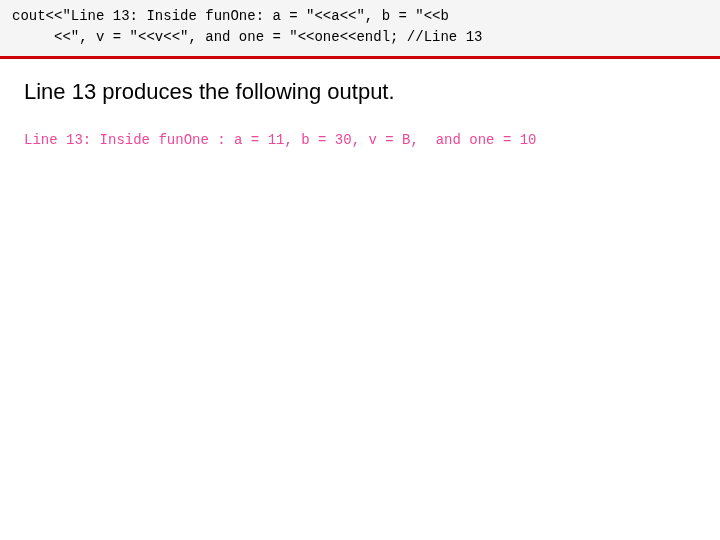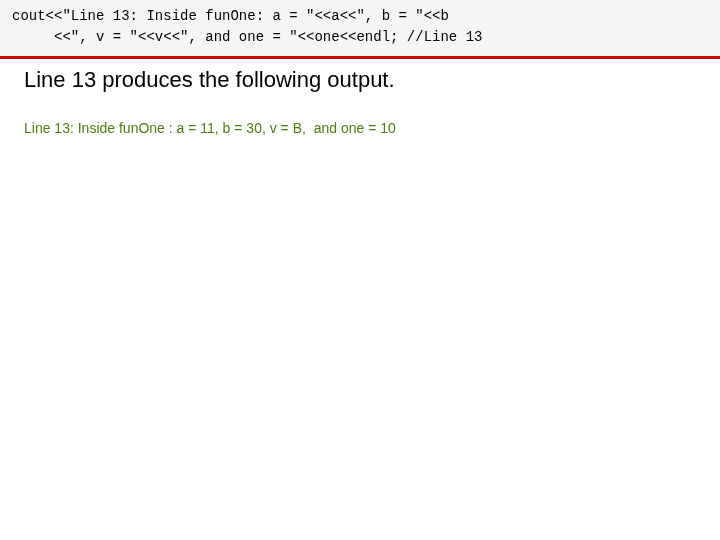--- a/index.html
+++ b/index.html
@@ -24,34 +24,34 @@
 
     .code-text {
       font-family: 'Courier New', Courier, monospace;
       font-size: 14px;
       color: #000000;
       white-space: pre;
       line-height: 1.5;
     }
 
     .main-content {
-      padding: 8px 24px;
+      padding: 20px 24px;
     }
 
     .description-text {
       font-family: Arial, sans-serif;
       font-size: 22px;
       color: #000000;
       margin-bottom: 24px;
     }
 
     .output-code {
-      font-family: Liberation Sans, sans-serif;
+      font-family: Liberation Mono, monospace;
       font-size: 14px;
-      color: #4d7c0f;
+      color: #ec4899;
       white-space: pre;
       line-height: 1.6;
     }
   </style>
 </head>
 <body>
 
 <div class="top-code-block">
   <div class="code-text">cout&lt;&lt;"Line 13: Inside funOne: a = "&lt;&lt;a&lt;&lt;", b = "&lt;&lt;b</div>
   <div class="code-text">     &lt;&lt;", v = "&lt;&lt;v&lt;&lt;", and one = "&lt;&lt;one&lt;&lt;endl; //Line 13</div>

